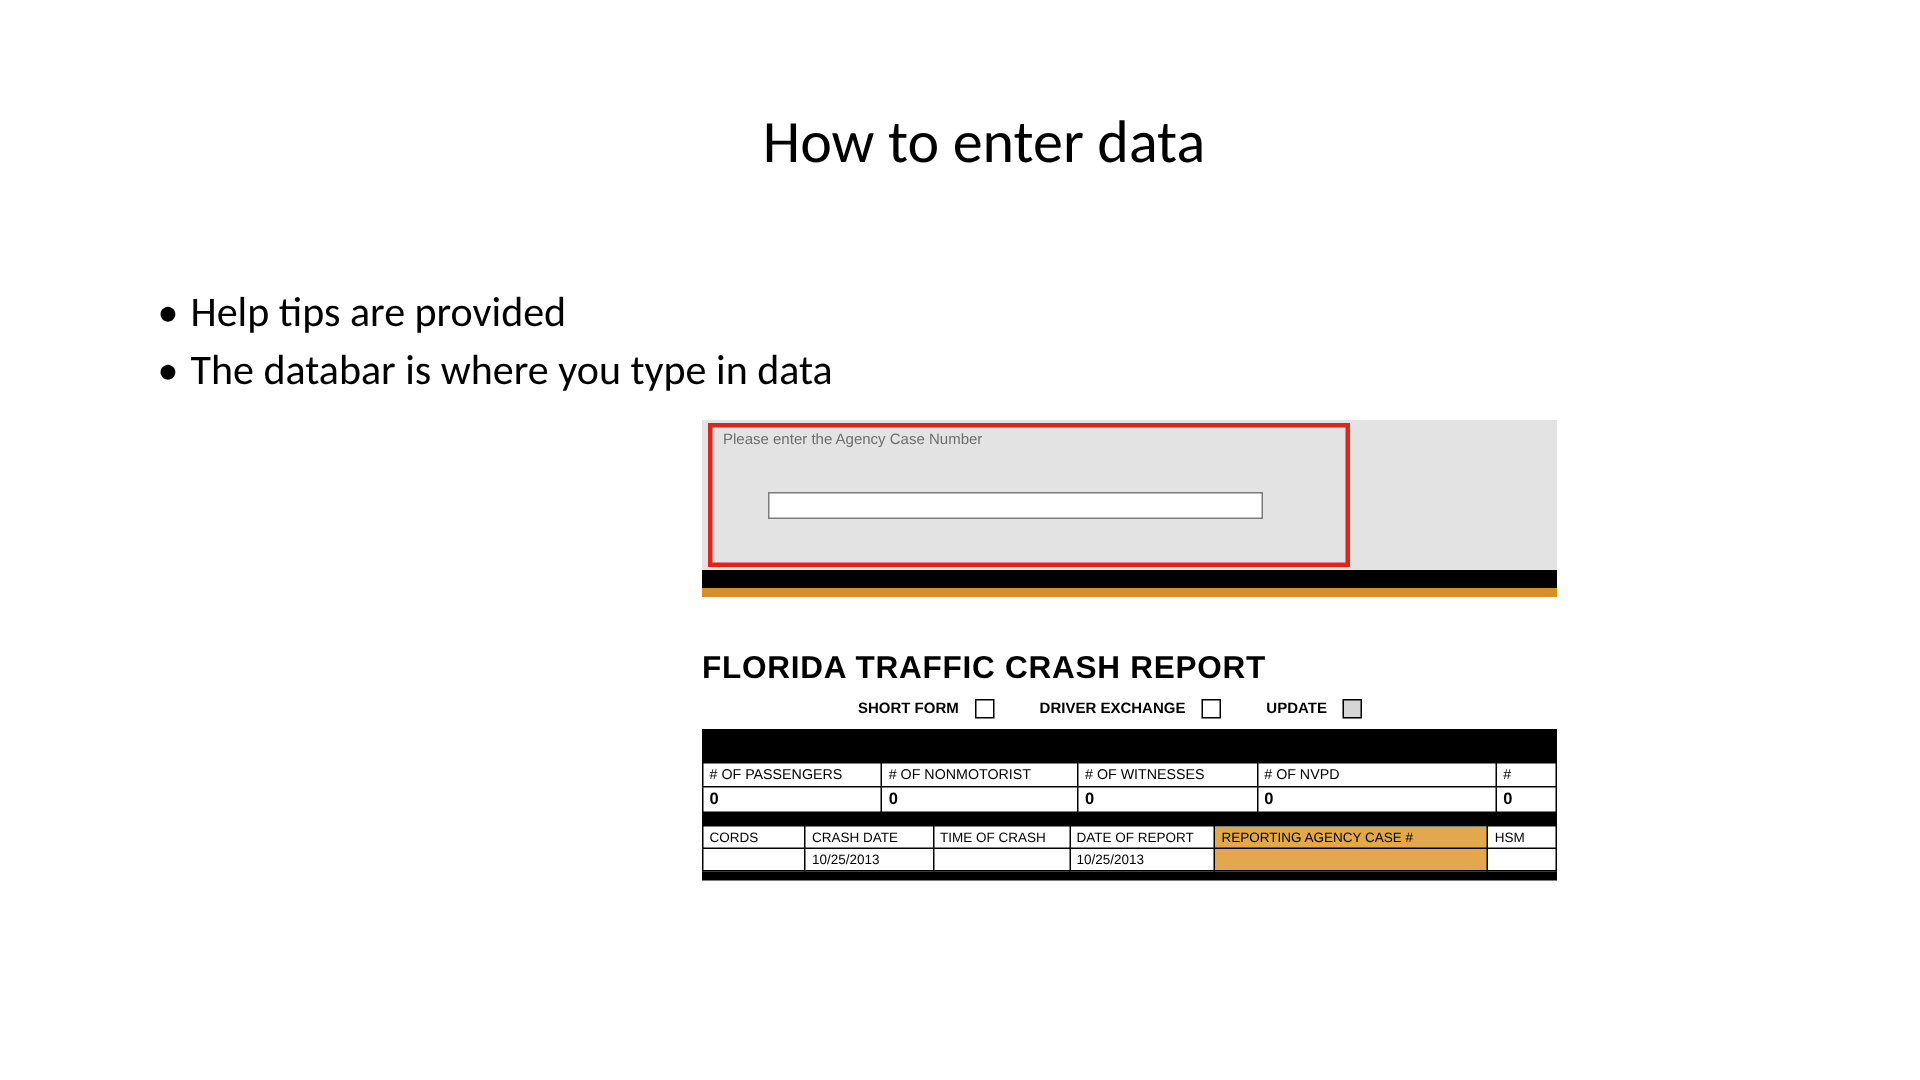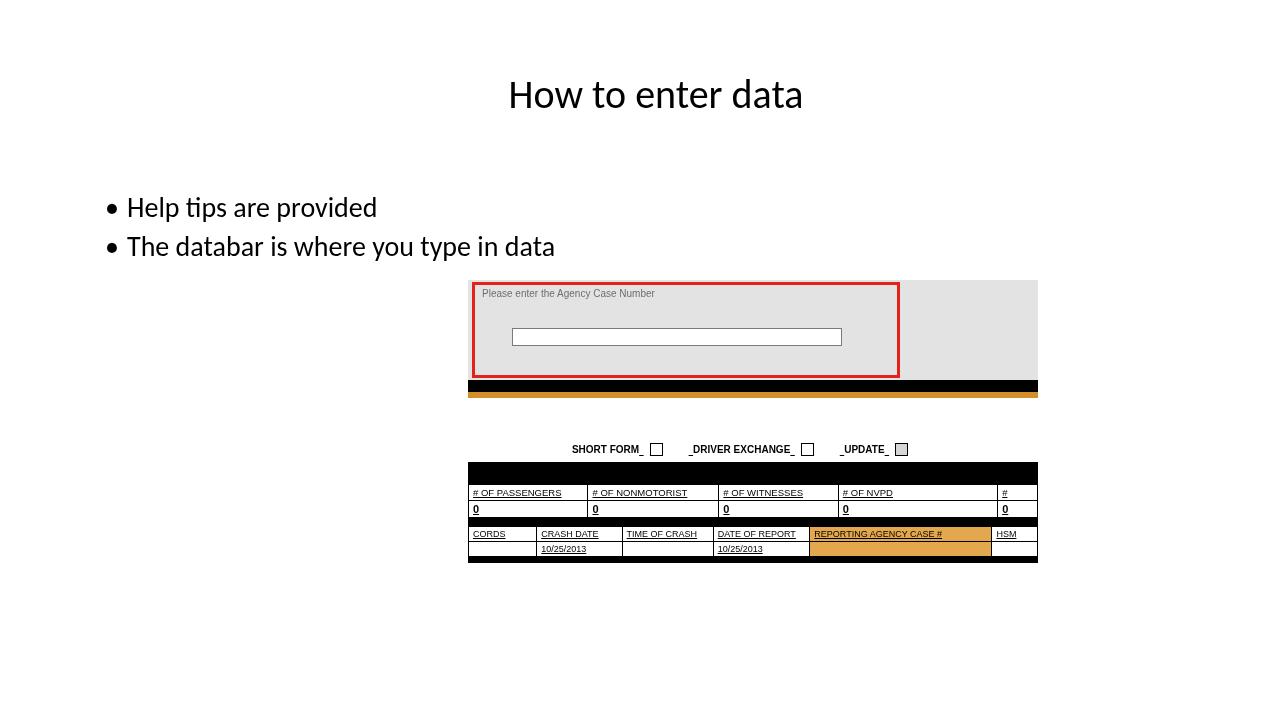--- a/index.html
+++ b/index.html
@@ -33,21 +33,20 @@
 
   
   .shot {
     position: absolute;
     top: 280px;
     left: 468px;
     width: 570px;
     background: #fff;
     font-family: Arial, sans-serif;
     color: #000;
-    text-decoration: underline;
   }
 
   
   .databar-area {
     background: #e3e3e3;
     padding: 6px 6px 18px 6px;
     position: relative;
     height: 100px;
   }
   .red-frame {
@@ -163,20 +162,21 @@
   <div class="databar-area">
     <div class="red-frame"></div>
     <div class="help-text">Please enter the Agency Case Number</div>
     <input class="data-input" type="text" value="" style="">
   </div>
 
   <div class="divider-black"></div>
   <div class="divider-orange"></div>
   <div class="gap-white"></div>
 
+  <div class="report-title">FLORIDA TRAFFIC CRASH REPORT</div>
 
   <div class="form-row">
     <span class="form-label">SHORT FORM</span>
     <span class="chk"></span>
     <span class="form-label">DRIVER EXCHANGE</span>
     <span class="chk"></span>
     <span class="form-label">UPDATE</span>
     <span class="chk grey"></span>
   </div>
 

